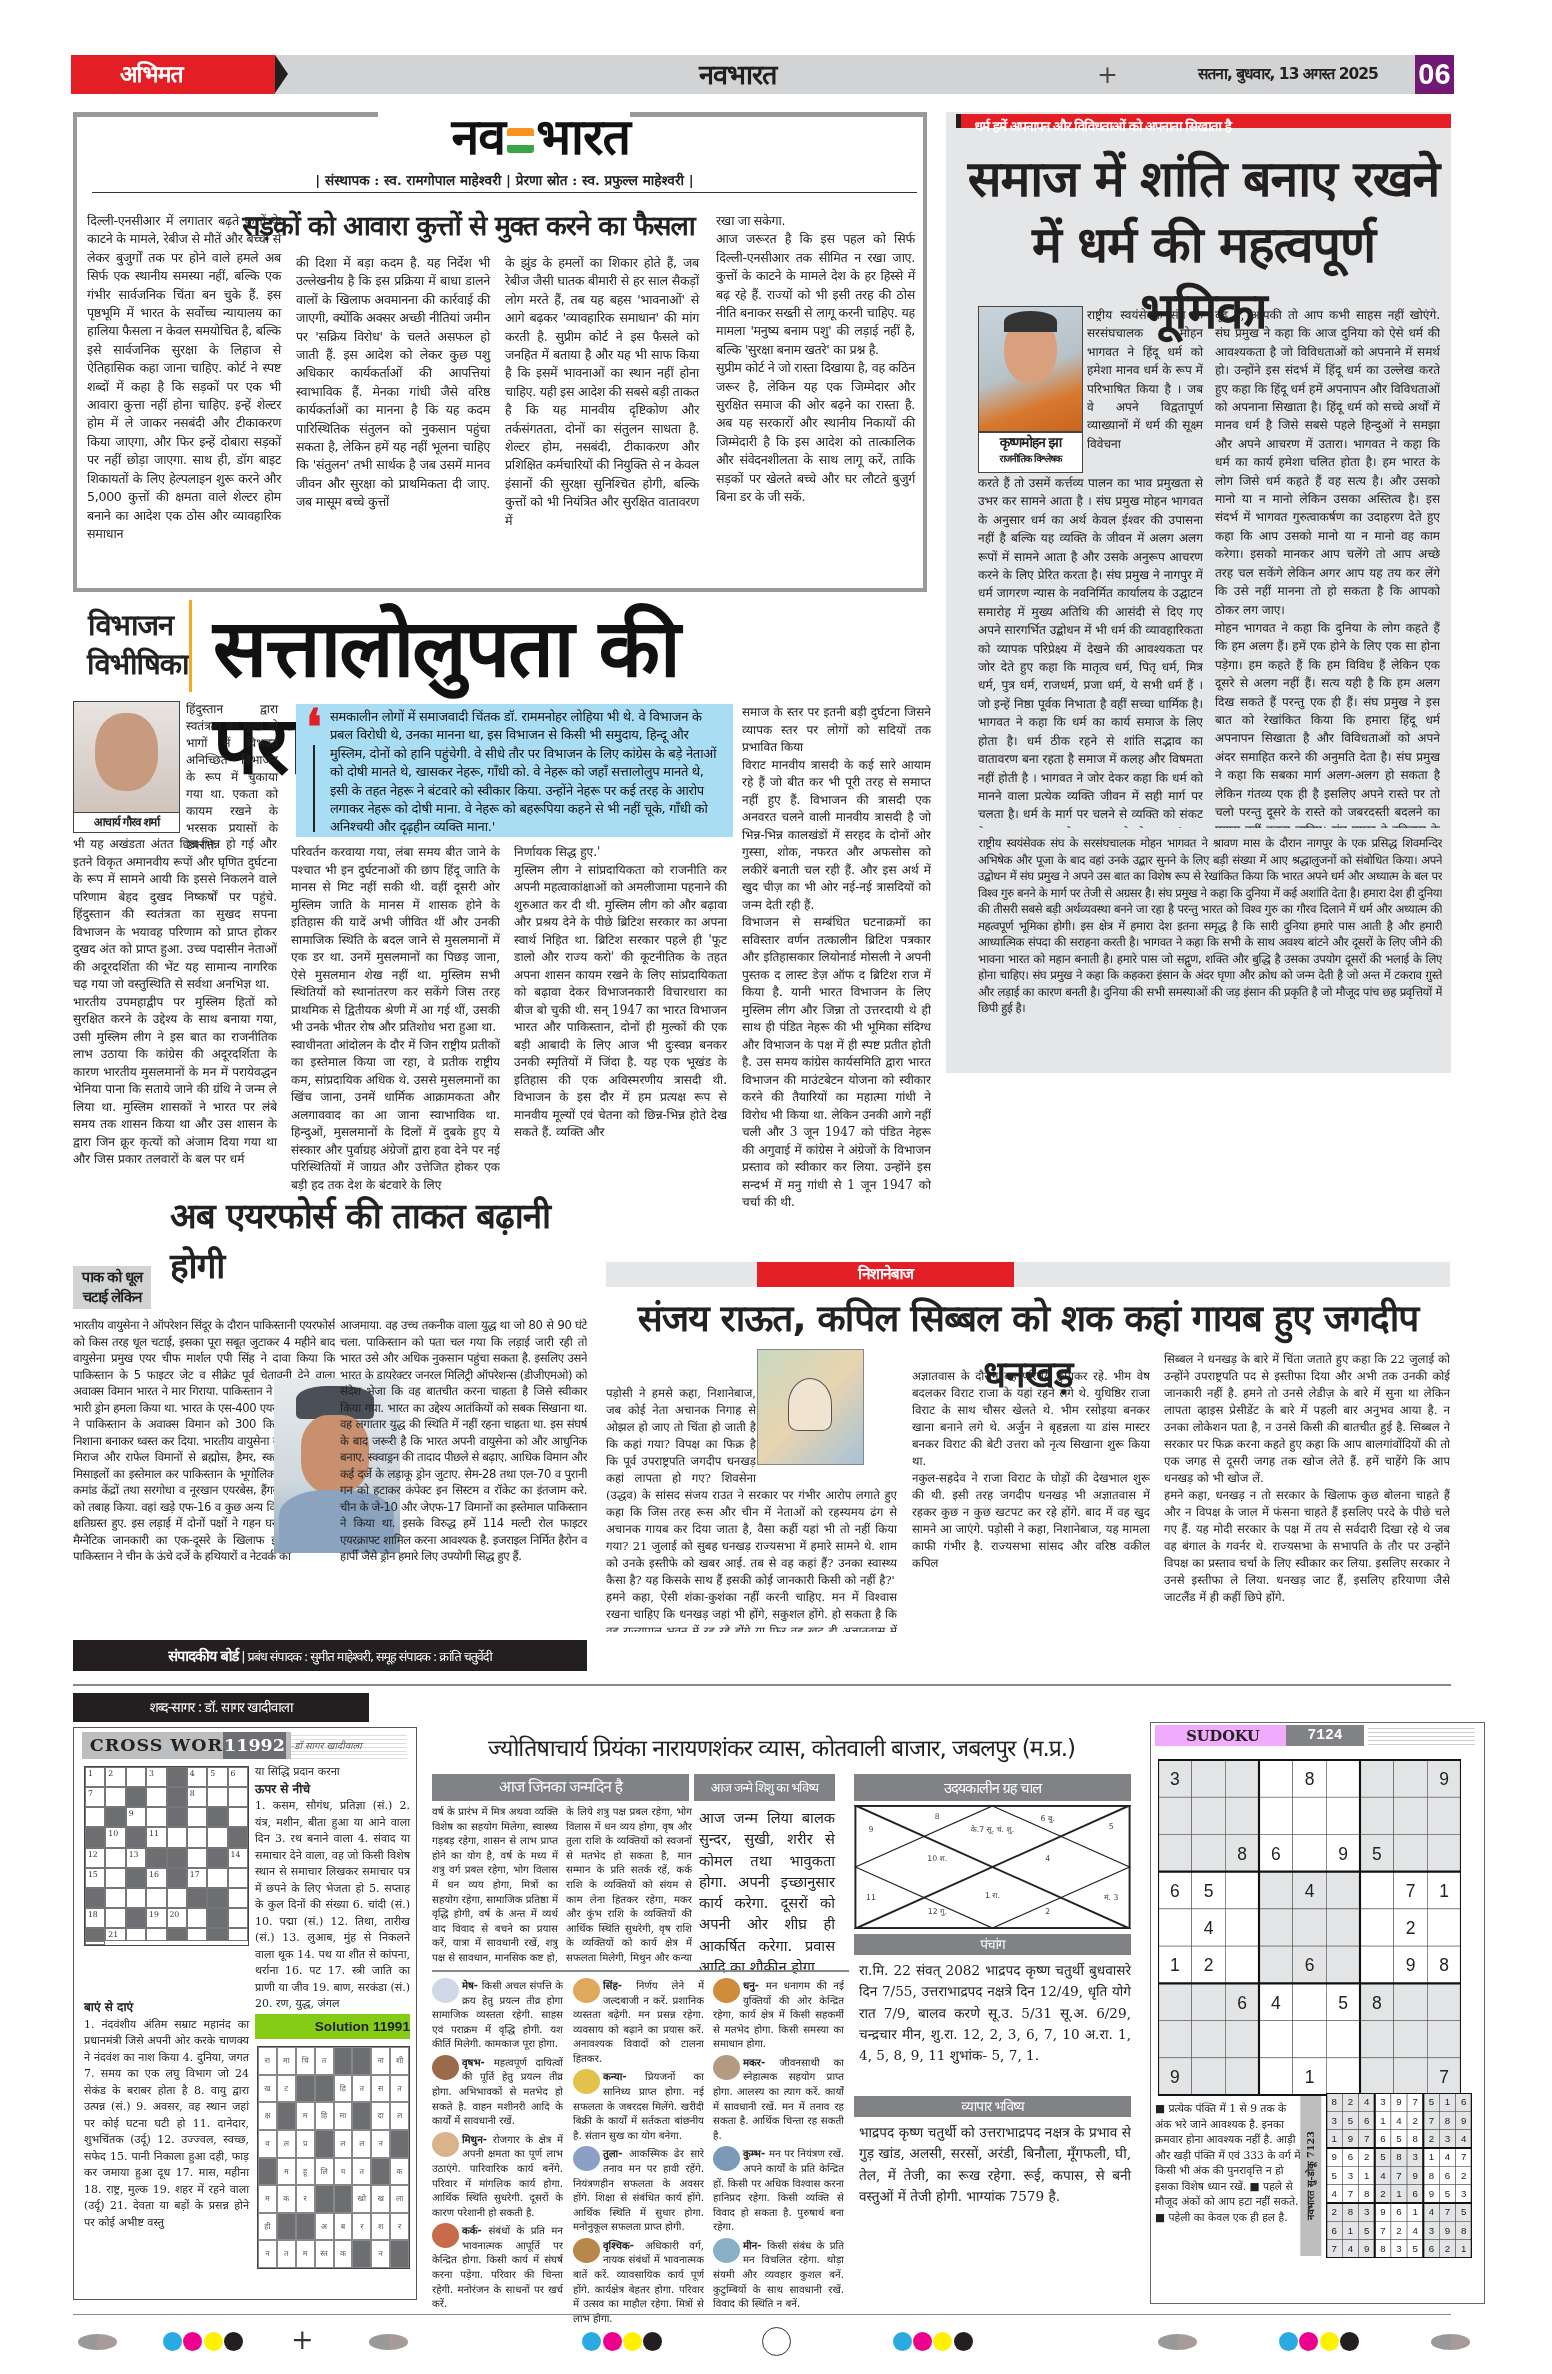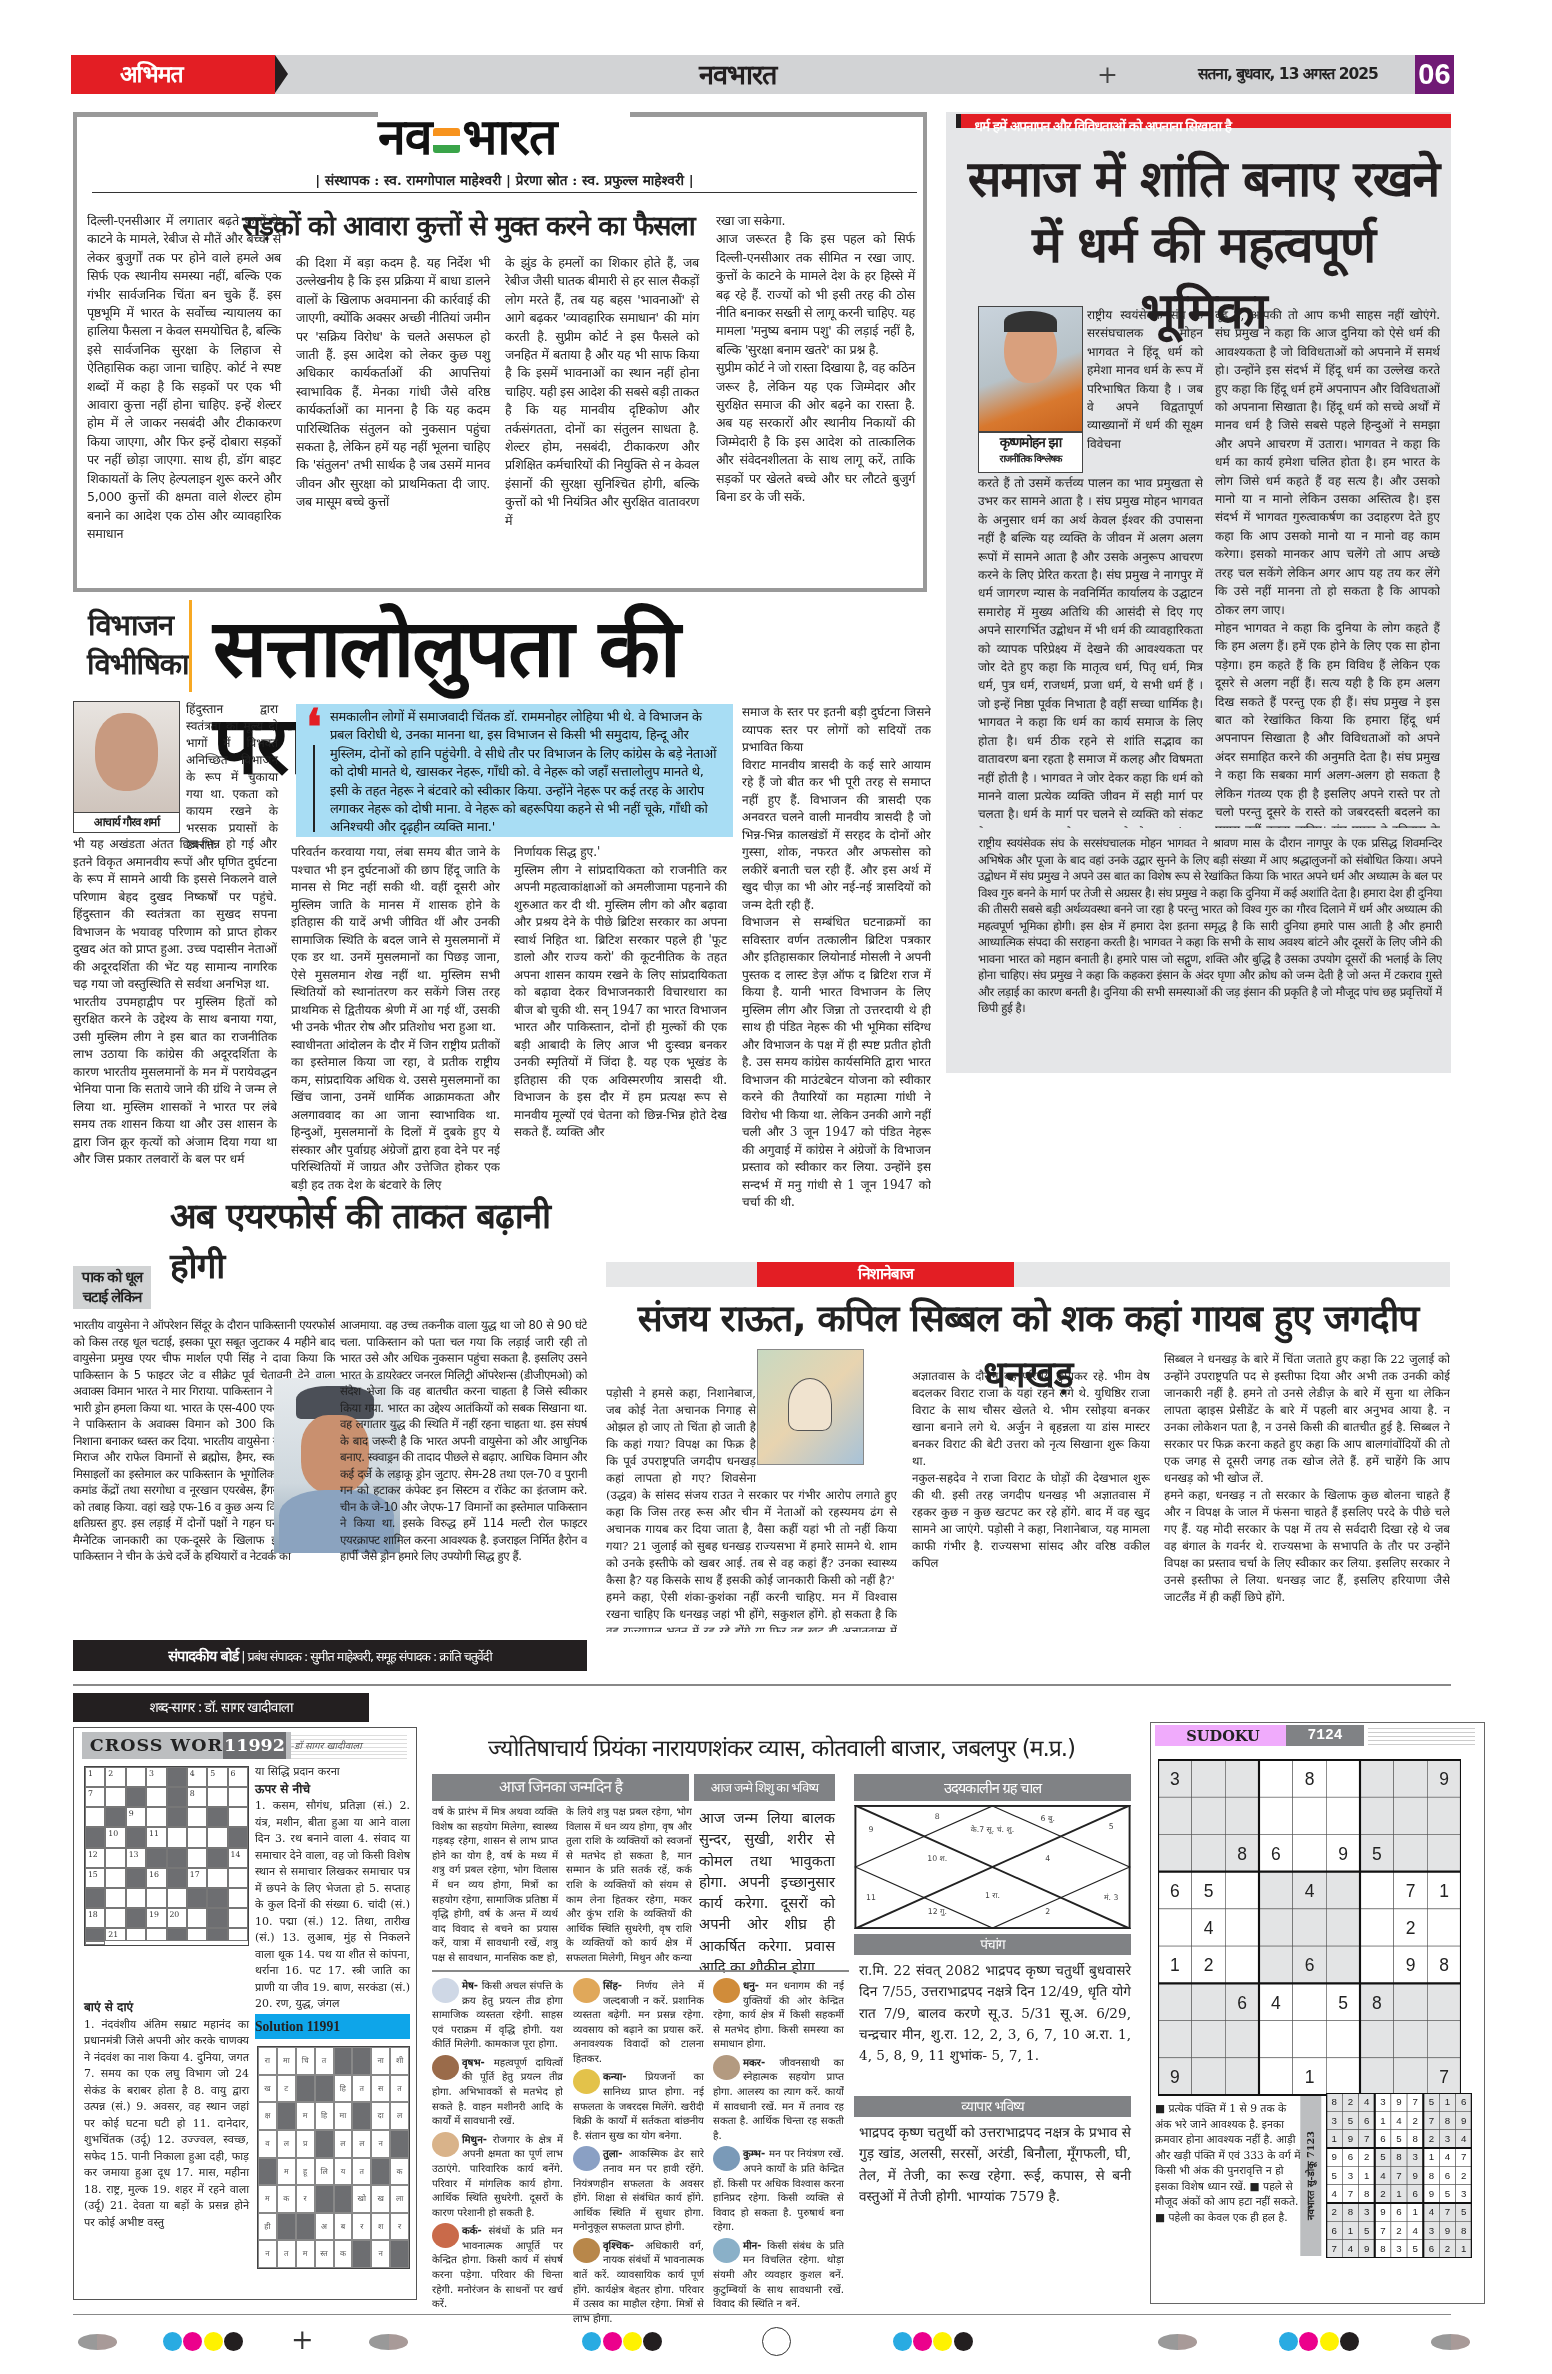--- a/index.html
+++ b/index.html
@@ -13,21 +13,21 @@
 #topbar{left:71px;top:55px;width:1378px;height:39px;background:#d2d3d5;}
 #section-tag{left:71px;top:55px;width:204px;height:39px;background:#e31e24;color:#fff;font-size:23px;font-weight:bold;padding-left:49px;line-height:39px}
 #section-arrow{left:275px;top:55px;width:0;height:0;border-top:19.4px solid transparent;border-bottom:19.4px solid transparent;border-left:13.6px solid #231f20}
 #masthead-small{left:699px;top:55px;font-size:27px;font-weight:bold;line-height:39px;color:#231f20}
 #plus-mark{left:1097px;top:55px;font-size:25px;line-height:39px;color:#444}
 #date-line{left:1198px;top:55px;font-size:15.5px;line-height:39px;font-weight:bold}
 #page-number{left:1415px;top:55px;width:39px;height:39px;background:#701a75;color:#fff;font-size:29px;line-height:39px;text-align:center;font-weight:bold}
 
 
 #edit-box{left:73px;top:112px;width:854px;height:480px;border:4.9px solid #999;border-top-width:5.8px}
-#edit-logo{left:378px;top:109px;width:252px;height:58px;background:#fff;font-size:50px;font-weight:900;text-align:left;line-height:56px;color:#111}
+#edit-logo{left:378px;top:109px;width:252px;height:58px;background:#fff;font-size:50px;font-weight:900;text-align:right;line-height:56px;color:#111}
 .flag-icon{display:inline-block;width:27px;height:25px;vertical-align:middle;background:linear-gradient(#f7931e 33%,#fff 33%,#fff 66%,#3aa449 66%);border-radius:2.9px;margin:0 1.9px}
 #founder-line{left:87px;top:170px;width:835px;text-align:center;font-size:13.6px;font-weight:bold}
 #edit-rule{left:92px;top:192px;width:825px;height:1px;background:#333}
 #edit-headline{left:204px;top:209px;width:529px;font-size:27px;font-weight:bold;text-align:center;line-height:33px}
 
 
 #rel-box{left:946px;top:112px;width:505px;height:961px;background:#e5e6e8}
 #rel-kicker{left:956px;top:114px;width:495px;height:14px;background:#e31e24;color:#fff;font-size:13.6px;line-height:25px;padding-left:13.6px;border-left:5.8px solid #231f20}
 #rel-headline{left:961px;top:146px;width:485px;font-size:50px;line-height:66px;text-align:center;font-weight:900;color:#231f20}
 #rel-photo{left:978px;top:306px;width:105px;height:126px;background:linear-gradient(160deg,#c9d3dc 0%,#b7c2c8 50%,#d8782e 75%,#c86420 100%);border:1px solid #444}
@@ -74,21 +74,21 @@
 #cw-title{left:82px;top:1732px;width:213px;height:27px;background:#bcbec0;font-family:"DejaVu Serif",serif;font-size:17.5px;font-weight:bold;line-height:27px;padding-left:7.8px;letter-spacing:1px}
 #cw-num{left:223px;top:1732px;width:63px;height:27px;background:#6d6e71;color:#fff;font-size:17.5px;font-weight:bold;line-height:27px;text-align:center}
 #cw-author{left:291px;top:1732px;width:116px;height:27px;font-size:9.7px;line-height:27px;font-style:italic;color:#555;background:repeating-linear-gradient(#fff 0 2.9px,#ddd 2.9px 3.9px)}
 #cw-grid{left:84px;top:1766px;width:165px;height:180px;border:1px solid #444;display:grid;grid-template-columns:repeat(8,1fr);grid-template-rows:repeat(8,1fr)}
 .cw-cell{border:0.5px solid #777;font-size:7.8px;padding:1px 1.9px;color:#333}
 .cw-cell.b{background:#6d6e71}
 #cw-clues-right{left:255px;top:1764px;width:155px}
 #cw-clues-left{left:84px;top:1999px;width:165px}
 .clue-text{font-size:11px;line-height:16.5px;text-align:justify}
 .clue-head{font-weight:bold;font-size:12px;line-height:17.5px}
-#sol-title{left:255px;top:2014px;width:155px;height:25px;background:#0ea5e9;text-align:left;font-family:Liberation Serif, serif;font-size:13.6px;font-weight:bold;line-height:25px}
+#sol-title{left:255px;top:2014px;width:155px;height:25px;background:#84cc16;text-align:right;font-family:Liberation Sans, sans-serif;font-size:13.6px;font-weight:bold;line-height:25px}
 #sol-grid{left:257px;top:2046px;width:153px;height:223px;border:1px solid #444;display:grid;grid-template-columns:repeat(8,1fr);grid-template-rows:repeat(8,1fr)}
 .sol-cell{border:0.5px solid #888;font-size:7.8px;text-align:center;color:#555;line-height:25px}
 .sol-cell.b{background:#6d6e71}
 
 
 #astro-title{left:432px;top:1732px;width:699px;font-size:24px;line-height:33px;font-weight:bold;text-align:center}
 .gray-head{background:#808285;color:#fff;text-align:center;font-weight:bold}
 #bday-h{left:432px;top:1744px;width:257px;height:27px;font-size:15.5px;line-height:27px}
 #shishu-h{left:694px;top:1744px;width:141px;height:27px;font-size:12.6px;line-height:27px}
 #shishu-text{left:699px;top:1776px;width:136px;font-size:16.5px;line-height:24px;text-align:justify}

